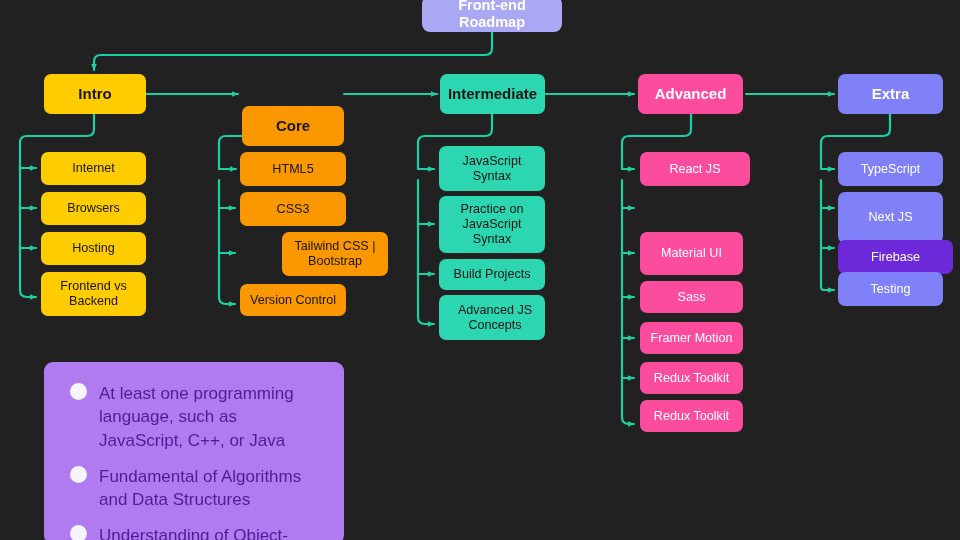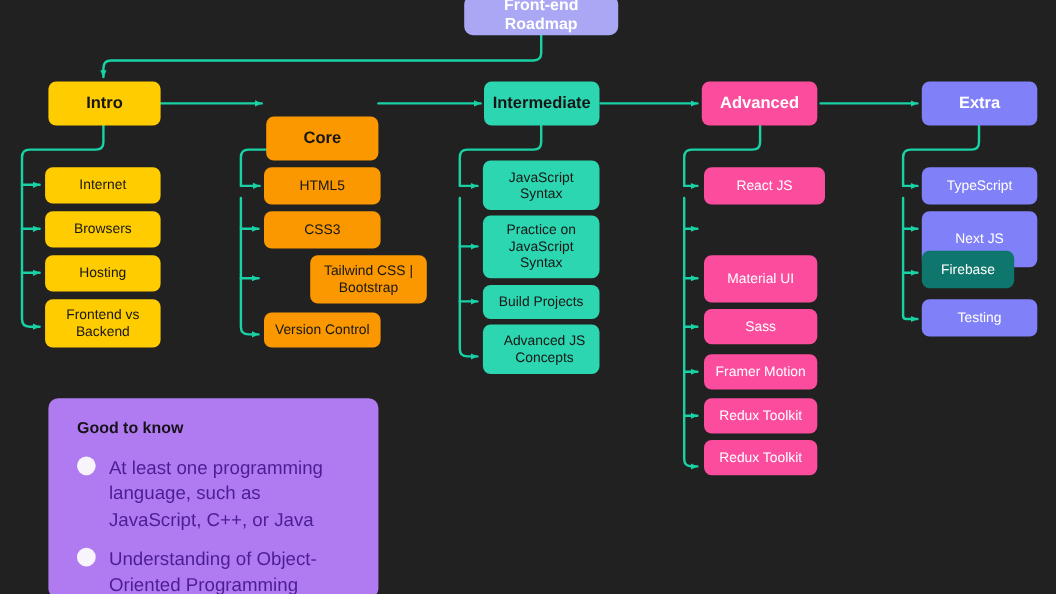--- a/index.html
+++ b/index.html
@@ -159,29 +159,32 @@
   <div class="node child" style="left: 640px; top: 152px; width: 110px; height: 34px; background: rgb(251, 76, 157); color: rgb(255, 255, 255);">React JS</div>
   <div class="node child" style="left: 640px; top: 232px; width: 103px; height: 43px; background: rgb(251, 76, 157); color: rgb(255, 255, 255);">Material UI</div>
   <div class="node child" style="left: 640px; top: 281px; width: 103px; height: 32px; background: rgb(251, 76, 157); color: rgb(255, 255, 255);">Sass</div>
   <div class="node child" style="left: 640px; top: 322px; width: 103px; height: 32px; background: rgb(251, 76, 157); color: rgb(255, 255, 255);">Framer Motion</div>
   <div class="node child" style="left: 640px; top: 362px; width: 103px; height: 32px; background: rgb(251, 76, 157); color: rgb(255, 255, 255);">Redux Toolkit</div>
   <div class="node child" style="left: 640px; top: 400px; width: 103px; height: 32px; background: rgb(251, 76, 157); color: rgb(255, 255, 255);">Redux Toolkit</div>
 
   <div class="node head" style="left: 838px; top: 74px; width: 105px; height: 40px; background: rgb(128, 128, 248); color: rgb(255, 255, 255);">Extra</div>
   <div class="node child" style="left: 838px; top: 152px; width: 105px; height: 34px; background: rgb(128, 128, 248); color: rgb(255, 255, 255);">TypeScript</div>
   <div class="node child" style="left: 838px; top: 192px; width: 105px; height: 51px; background: rgb(128, 128, 248); color: rgb(255, 255, 255);">Next JS</div>
-  <div class="node child" style="left: 838px; top: 228px; width: 84px; height: 34px; background: #0f766e; color: rgb(255, 255, 255);">Firebase</div>
+  <div class="node child" style="left: 838px; top: 240px; width: 115px; height: 34px; background: #6d28d9; color: rgb(255, 255, 255);">Firebase</div>
   <div class="node child" style="left: 838px; top: 272px; width: 105px; height: 34px; background: rgb(128, 128, 248); color: rgb(255, 255, 255);">Testing</div>
 
   <div class="panel" style="left: 44px; top: 362px; width: 300px; height: 182px; background: rgb(176, 123, 240);">
-    <h3>Good to know</h3>
     <ul>
       <li>
         <span class="bullet" style="background: rgb(247, 244, 251);"></span>
         <span class="txt">At least one programming language, such as JavaScript, C++, or Java</span>
+      </li>
+      <li>
+        <span class="bullet" style="background: rgb(247, 244, 251);"></span>
+        <span class="txt">Fundamental of Algorithms and Data Structures</span>
       </li>
       <li>
         <span class="bullet" style="background: rgb(247, 244, 251);"></span>
         <span class="txt">Understanding of Object-Oriented Programming (OOP) concepts</span>
       </li>
     </ul>
   </div>
 
 </div>
 

